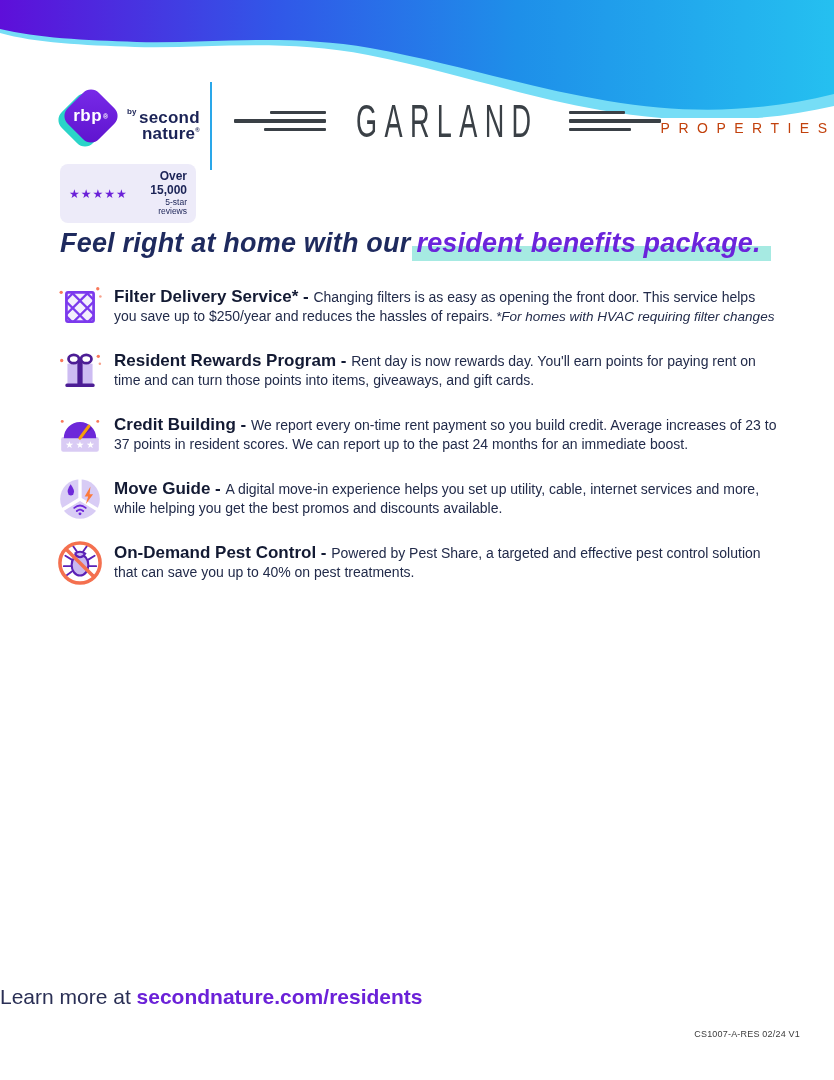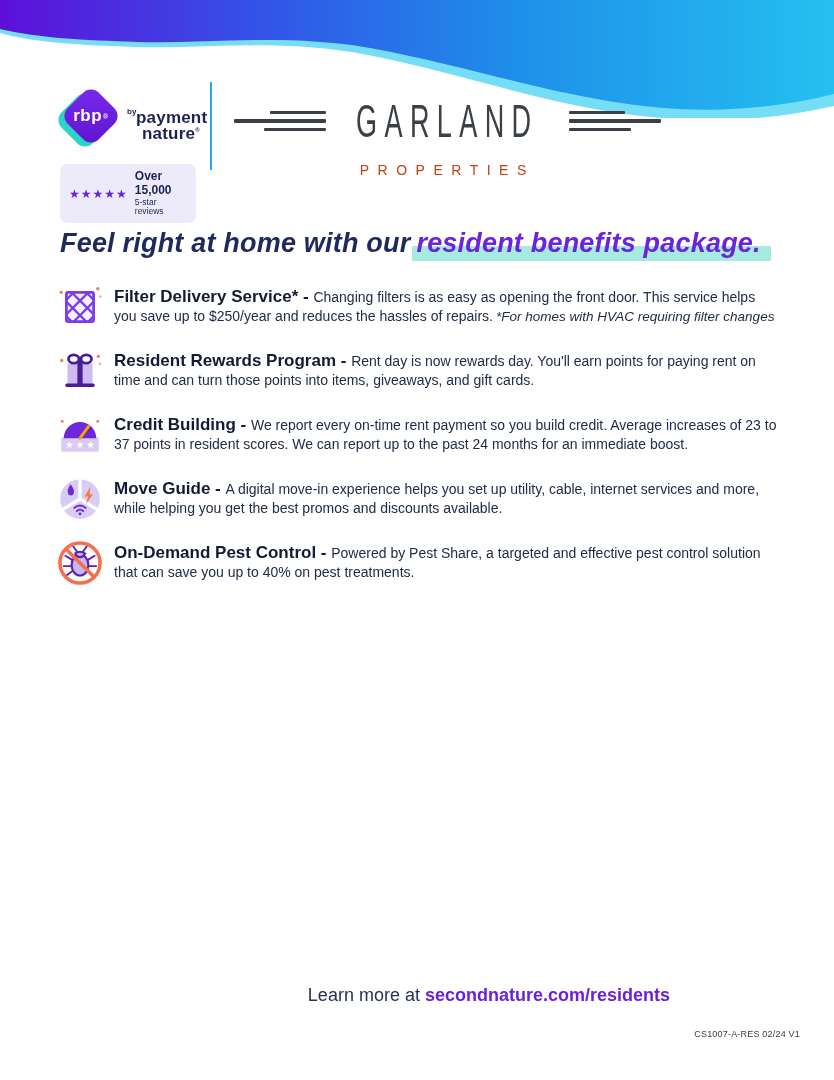--- a/index.html
+++ b/index.html
@@ -5,21 +5,21 @@
   html,body{margin:0;padding:0;}
   body{font-family:"Liberation Sans",sans-serif;background:#ffffff;}
   .page{position:relative;width:834px;height:1080px;background:#ffffff;overflow:hidden;}
 
   
   .wave-wrap{position:absolute;top:0;left:0;width:834px;height:120px;}
   .wave-wrap svg{display:block;}
 
   
   .brand-row{position:absolute;top:80px;left:60px;display:flex;align-items:flex-start;}
-  .rbp-col{width:138px;}
+  .rbp-col{width:138px;text-align:right;}
   .rbp-lockup{display:flex;align-items:center;height:78px;}
   .rbp-diamond-box{position:relative;width:62px;height:76px;flex:0 0 auto;}
   .diamond{position:absolute;width:44px;height:44px;border-radius:11px;transform:rotate(45deg);}
   .diamond.teal{background:#2BD4C8;left:3px;top:17px;}
   .diamond.purple{background:linear-gradient(135deg,#7A2BEA,#5D13CD);left:9px;top:13px;}
   .rbp-text{position:absolute;left:9px;top:13px;width:44px;height:44px;display:flex;align-items:center;justify-content:center;color:#fff;font-weight:700;font-size:17px;letter-spacing:.5px;}
   .rbp-text sup{font-size:7px;margin-left:1px;}
   .sn-lockup{margin-left:6px;color:#1B2356;line-height:.95;position:relative;padding-top:14px;}
   .sn-by{position:absolute;top:12px;left:-1px;font-size:8px;font-weight:600;}
   .sn-word{font-weight:800;font-size:17px;letter-spacing:.2px;}
@@ -28,21 +28,21 @@
   .sn-word sup{font-size:6px;}
   .reviews-badge{margin-top:6px;background:#EDEBF9;border-radius:8px;padding:6px 9px;display:flex;align-items:center;gap:7px;width:118px;}
   .stars{color:#6B21D8;font-size:12px;letter-spacing:1px;white-space:nowrap;}
   .reviews-text{color:#1B2356;line-height:1.15;}
   .reviews-count{font-size:12px;font-weight:700;}
   .reviews-label{font-size:8.5px;font-weight:500;}
 
   .logo-divider{width:2px;height:88px;background:#2AA7E9;margin:2px 0 0 12px;flex:0 0 auto;}
 
   
-  .garland{margin:14px 0 0 22px;display:flex;flex-direction:column;align-items:center;}
+  .garland{margin:14px 0 0 22px;display:flex;flex-direction:row;align-items:center;}
   .garland-top{display:flex;align-items:center;gap:10px;}
   .gl-lines{display:flex;flex-direction:column;gap:5px;}
   .gl-lines.left{align-items:flex-end;}
   .gl-lines.right{align-items:flex-start;}
   .gl-lines span{display:block;height:3.5px;background:#3A4046;border-radius:1px;}
   .gl-lines .l1{width:56px;}
   .gl-lines .l2{width:92px;}
   .gl-lines .l3{width:62px;}
   .garland-name{font-size:33px;font-weight:400;color:#3A4046;letter-spacing:9px;transform:scale(.82,1.42);transform-origin:center;display:inline-block;padding:8px 0;}
   .garland-subtitle{margin-top:14px;font-size:14px;letter-spacing:8.5px;color:#c2410c;}
@@ -54,21 +54,21 @@
   
   .benefits{position:absolute;top:284px;left:56px;width:722px;}
   .benefit{display:flex;gap:10px;margin-bottom:16px;min-height:46px;}
   .benefit .icon-box{flex:0 0 48px;width:48px;height:48px;display:flex;align-items:flex-start;justify-content:center;}
   .benefit .text{flex:1;padding-top:3px;}
   .b-title{font-size:17px;font-weight:700;color:#131A33;}
   .b-body{font-size:14px;font-weight:400;color:#222B4A;line-height:1.33;}
   .b-note{font-size:13.5px;font-style:italic;color:#222B4A;margin-left:3px;text-align:right;}
 
   
-  .footer-line{position:absolute;top:985px;left:0;width:670px;text-align:right;font-size:18px;color:#2A2F55;}
+  .footer-line{position:absolute;top:985px;left:0;width:670px;text-align:left;font-size:21px;color:#2A2F55;}
   .footer-line a{color:#6B21D8;font-weight:700;text-decoration:none;}
   .doc-code{position:absolute;top:1029px;right:34px;font-size:9px;color:#3B3B3B;letter-spacing:.2px;}
 </style>
 </head>
 <body>
 
 <div class="page">
 
   <div class="wave-wrap">
     <svg width="834" height="118" viewBox="0 0 834 118" preserveAspectRatio="none" aria-hidden="true">
@@ -91,21 +91,21 @@
         <div class="rbp-diamond-box">
           <div class="diamond teal"></div>
           <div class="diamond purple"></div>
           <div class="rbp-text">
               <span>rbp</span>
               <sup>®</sup>
             </div>
         </div>
         <div class="sn-lockup">
           <span class="sn-by">by</span>
-          <div class="sn-word second">payment</div>
+          <div class="sn-word second">second</div>
           <div class="sn-word nature"><span>nature</span><sup>®</sup></div>
         </div>
       </div>
       <div class="reviews-badge">
         <span class="stars">★★★★★</span>
         <span class="reviews-text">
           <div class="reviews-count">Over 15,000</div>
           <div class="reviews-label">5-star reviews</div>
         </span>
       </div>

